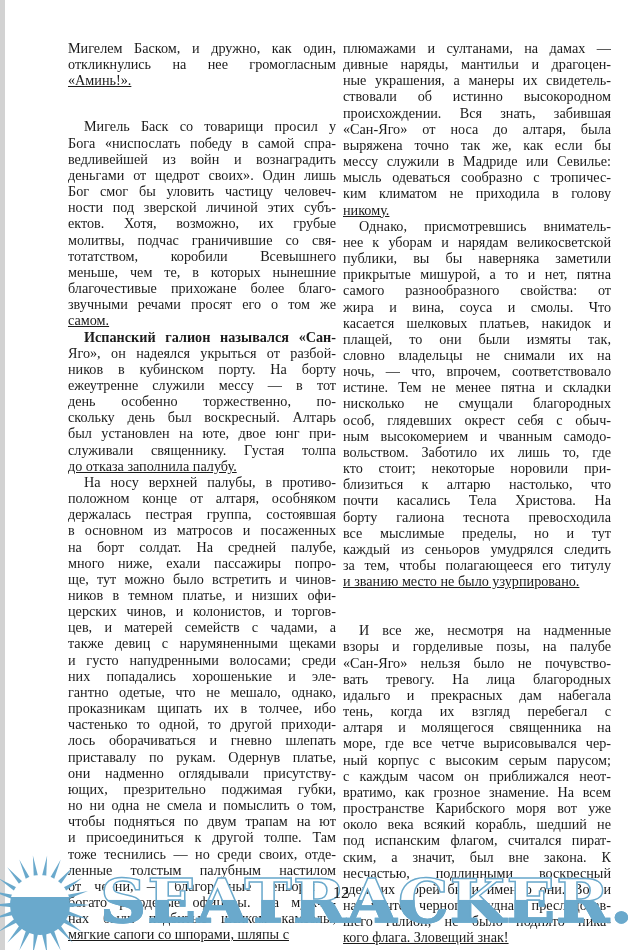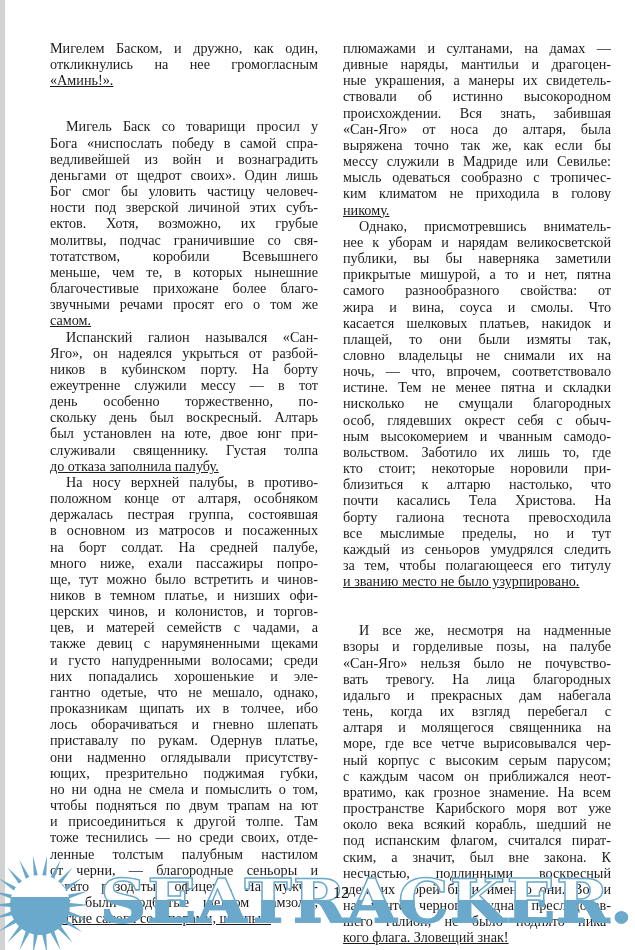--- a/index.html
+++ b/index.html
@@ -11,21 +11,21 @@
     }
     .left-edge {
       position: absolute; left: 0; top: 0; width: 5px; height: 950px;
       background: #d2d2d2;
     }
     .column {
       position: absolute; top: 40px; width: 268px;
       font-size: 14.2px; line-height: 16.15px;
       text-align: justify; hyphens: manual;
     }
-    .col-left { left: 50px; }
+    .col-left { left: 68px; }
     .col-right { left: 343px; }
     .column p { margin: 0; text-indent: 0; }
     .line { display: block; text-align: justify; text-align-last: justify; white-space: nowrap; }
     .line.last { text-align-last: left; text-decoration: underline; }
     .page-number {
       position: absolute; left: 333px; top: 884px;
       font-size: 16px; color: #1a1a1a; z-index: 3;
     }
     .watermark {
       position: absolute; left: 0; top: 850px; width: 635px; height: 100px;
@@ -63,21 +63,21 @@
       <span class="line">ности под зверской личиной этих субъ-</span>
       <span class="line">ектов. Хотя, возможно, их грубые</span>
       <span class="line">молитвы, подчас граничившие со свя-</span>
       <span class="line">тотатством, коробили Всевышнего</span>
       <span class="line">меньше, чем те, в которых нынешние</span>
       <span class="line">благочестивые прихожане более благо-</span>
       <span class="line">звучными речами просят его о том же</span>
       <span class="line last">самом.</span>
     </p>
     <p>
-      <span class="line" style="padding-left: 16px;">Испанский галион назывался «Сан-</span>
+      <span class="line" style="padding-left: 16px; font-weight: bold;">Испанский галион назывался «Сан-</span>
       <span class="line">Яго», он надеялся укрыться от разбой-</span>
       <span class="line">ников в кубинском порту. На борту</span>
       <span class="line">ежеутренне служили мессу — в тот</span>
       <span class="line">день особенно торжественно, по-</span>
       <span class="line">скольку день был воскресный. Алтарь</span>
       <span class="line">был установлен на юте, двое юнг при-</span>
       <span class="line">служивали священнику. Густая толпа</span>
       <span class="line last">до отказа заполнила палубу.</span>
     </p>
     <p>
@@ -89,20 +89,21 @@
       <span class="line">много ниже, ехали пассажиры попро-</span>
       <span class="line">ще, тут можно было встретить и чинов-</span>
       <span class="line">ников в темном платье, и низших офи-</span>
       <span class="line">церских чинов, и колонистов, и торгов-</span>
       <span class="line">цев, и матерей семейств с чадами, а</span>
       <span class="line">также девиц с нарумяненными щеками</span>
       <span class="line">и густо напудренными волосами; среди</span>
       <span class="line">них попадались хорошенькие и эле-</span>
       <span class="line">гантно одетые, что не мешало, однако,</span>
       <span class="line">проказникам щипать их в толчее, ибо</span>
+      <span class="line">частенько то одной, то другой приходи-</span>
       <span class="line">лось оборачиваться и гневно шлепать</span>
       <span class="line">приставалу по рукам. Одернув платье,</span>
       <span class="line">они надменно оглядывали присутству-</span>
       <span class="line">ющих, презрительно поджимая губки,</span>
       <span class="line">но ни одна не смела и помыслить о том,</span>
       <span class="line">чтобы подняться по двум трапам на ют</span>
       <span class="line">и присоединиться к другой толпе. Там</span>
       <span class="line">тоже теснились — но среди своих, отде-</span>
       <span class="line">ленные толстым палубным настилом</span>
       <span class="line">от черни, — благородные сеньоры и</span>

